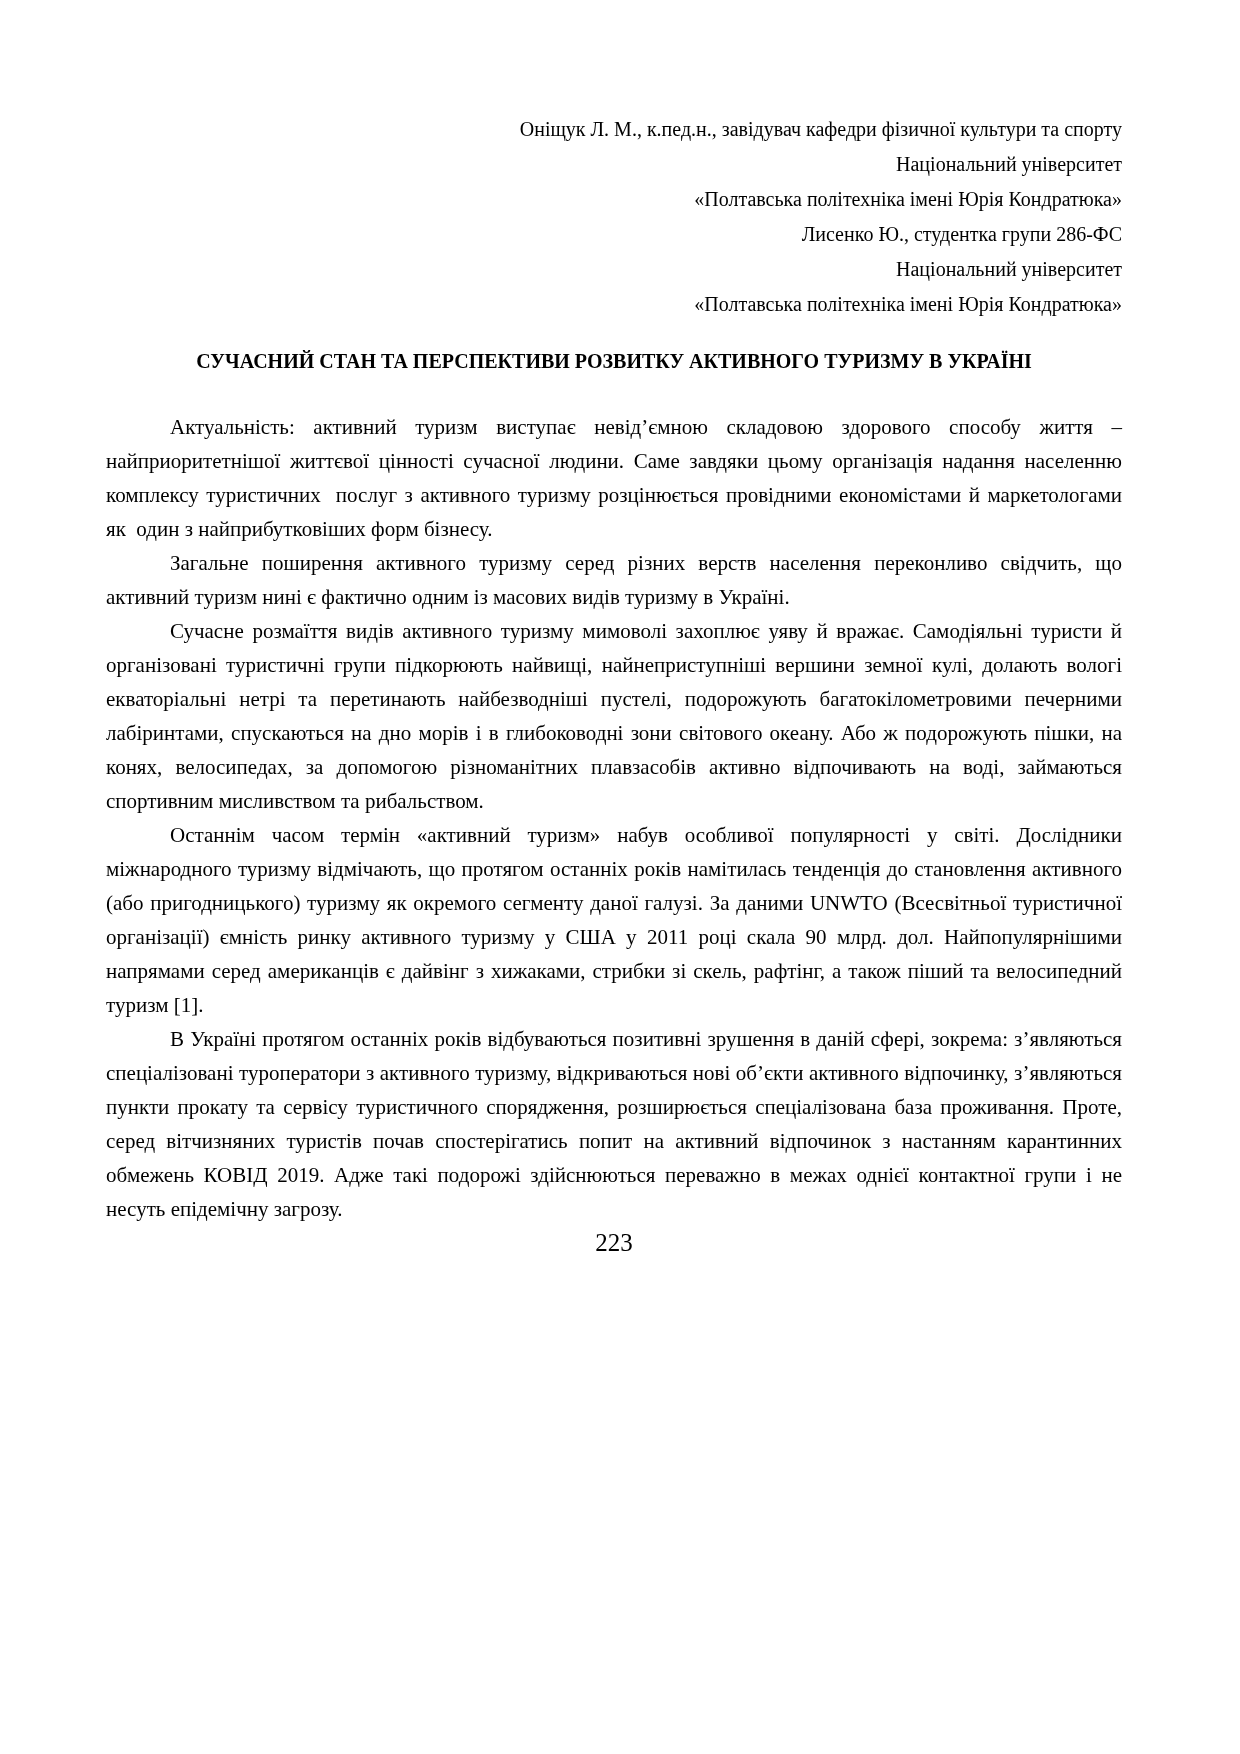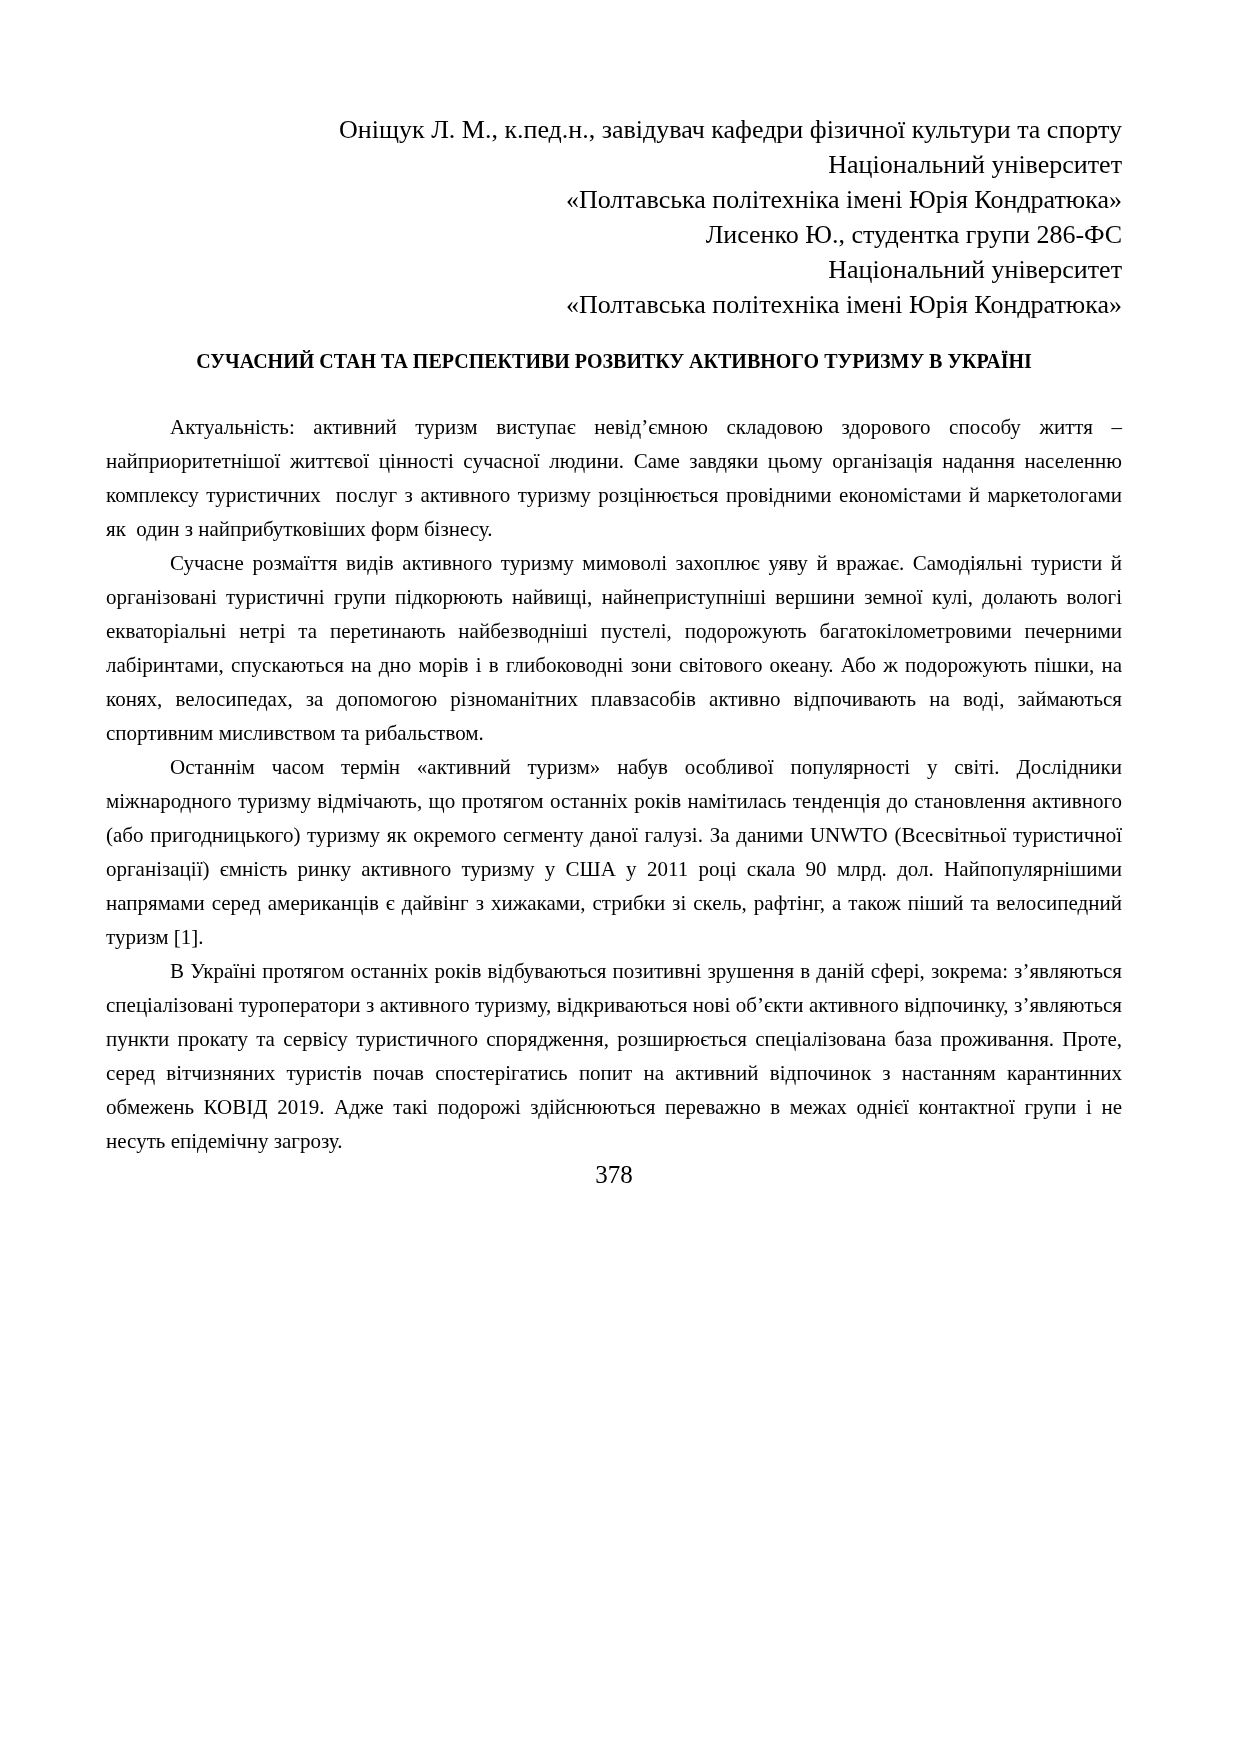--- a/index.html
+++ b/index.html
@@ -14,21 +14,21 @@
     margin: 0 auto;
     background: #ffffff;
     color: #000000;
     font-family: "Liberation Serif", "DejaVu Serif", serif;
     box-sizing: border-box;
     padding: 112px 118px 0 106px;
     overflow: hidden;
   }
   .byline {
     text-align: right;
-    font-size: 26px;
+    font-size: 20px;
     line-height: 35px;
   }
   .byline .line { margin: 0; }
   .byline .italic { }
   .article-title {
     margin: 20px 0 0 0;
     text-align: center;
     font-size: 20px;
     font-weight: bold;
     line-height: 38px;
@@ -61,20 +61,21 @@
     <p class="line italic">«Полтавська політехніка імені Юрія Кондратюка»</p>
     <p class="line">Лисенко Ю., студентка групи 286-ФС</p>
     <p class="line italic">Національний університет</p>
     <p class="line italic">«Полтавська політехніка імені Юрія Кондратюка»</p>
   </div>
 
   <h1 class="article-title">СУЧАСНИЙ СТАН ТА ПЕРСПЕКТИВИ РОЗВИТКУ АКТИВНОГО ТУРИЗМУ В УКРАЇНІ</h1>
 
   <div class="body-text">
     <p>Актуальність: активний туризм виступає невід’ємною складовою здорового способу життя – найприоритетнішої життєвої цінності сучасної людини. Саме завдяки цьому організація надання населенню комплексу туристичних&nbsp; послуг з активного туризму розцінюється провідними економістами й маркетологами як&nbsp; один з найприбутковіших форм бізнесу.</p>
+    <p>Загальне поширення активного туризму серед різних верств населення переконливо свідчить, що активний туризм нині є фактично одним із масових видів туризму в Україні.</p>
     <p>Сучасне розмаїття видів активного туризму мимоволі захоплює уяву й вражає. Самодіяльні туристи й організовані туристичні групи підкорюють найвищі, найнеприступніші вершини земної кулі, долають вологі екваторіальні нетрі та перетинають найбезводніші пустелі, подорожують багатокілометровими печерними лабіринтами, спускаються на дно морів і в глибоководні зони світового океану. Або ж подорожують пішки, на конях, велосипедах, за допомогою різноманітних плавзасобів активно відпочивають на воді, займаються спортивним мисливством та рибальством.</p>
     <p>Останнім часом термін «активний туризм» набув особливої популярності у світі. Дослідники міжнародного туризму відмічають, що протягом останніх років намітилась тенденція до становлення активного (або пригодницького) туризму як окремого сегменту даної галузі. За даними UNWTO (Всесвітньої туристичної організації) ємність ринку активного туризму у США у 2011 році скала 90 млрд. дол. Найпопулярнішими напрямами серед американців є дайвінг з хижаками, стрибки зі скель, рафтінг, а також піший та велосипедний туризм [1].</p>
     <p>В Україні протягом останніх років відбуваються позитивні зрушення в даній сфері, зокрема: з’являються спеціалізовані туроператори з активного туризму, відкриваються нові об’єкти активного відпочинку, з’являються пункти прокату та сервісу туристичного спорядження, розширюється спеціалізована база проживання. Проте, серед вітчизняних туристів почав спостерігатись попит на активний відпочинок з настанням карантинних обмежень КОВІД 2019. Адже такі подорожі здійснюються переважно в межах однієї контактної групи і не несуть епідемічну загрозу.</p>
   </div>
 
-  <div class="page-number">378</div>
+  <div class="page-number">223</div>
 
 </div>
 
 </body></html>

